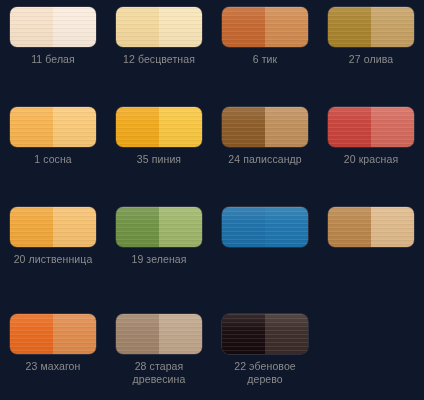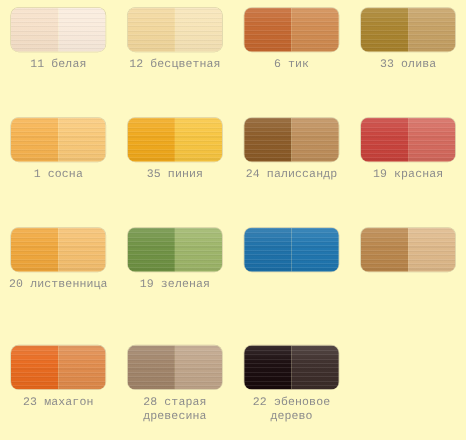--- a/index.html
+++ b/index.html
@@ -58,21 +58,21 @@
     text-align:center;
     color:#8c8c8c;
     font-size:10.5px;
     line-height:13px;
     letter-spacing:0.1px;
   }
 </style>
 </head>
 <body>
 
-<div class="chart" id="chart" style="background: #fef9c3; font-family: Liberation Mono, monospace;">
+<div class="chart" id="chart" style="background: #0f172a;">
     <div class="cell">
       <div class="swatch">
         <div class="half left" style="background: rgb(246, 224, 200);"></div>
         <div class="half right" style="background: rgb(250, 235, 220);"></div>
         <div class="grain"></div>
         <div class="sheen"></div>
       </div>
       <div class="label">11 белая</div>
     </div>
     <div class="cell">
@@ -93,21 +93,21 @@
       </div>
       <div class="label">6 тик</div>
     </div>
     <div class="cell">
       <div class="swatch">
         <div class="half left" style="background: rgb(168, 130, 44);"></div>
         <div class="half right" style="background: rgb(197, 160, 99);"></div>
         <div class="grain"></div>
         <div class="sheen"></div>
       </div>
-      <div class="label">33 олива</div>
+      <div class="label">27 олива</div>
     </div>
     <div class="cell">
       <div class="swatch">
         <div class="half left" style="background: rgb(246, 178, 78);"></div>
         <div class="half right" style="background: rgb(249, 200, 119);"></div>
         <div class="grain"></div>
         <div class="sheen"></div>
       </div>
       <div class="label">1 сосна</div>
     </div>
@@ -129,21 +129,21 @@
       </div>
       <div class="label">24 палиссандр</div>
     </div>
     <div class="cell">
       <div class="swatch">
         <div class="half left" style="background: rgb(200, 65, 58);"></div>
         <div class="half right" style="background: rgb(212, 104, 92);"></div>
         <div class="grain"></div>
         <div class="sheen"></div>
       </div>
-      <div class="label">19 красная</div>
+      <div class="label">20 красная</div>
     </div>
     <div class="cell">
       <div class="swatch">
         <div class="half left" style="background: rgb(240, 166, 58);"></div>
         <div class="half right" style="background: rgb(245, 191, 110);"></div>
         <div class="grain"></div>
         <div class="sheen"></div>
       </div>
       <div class="label">20 лиственница</div>
     </div>

